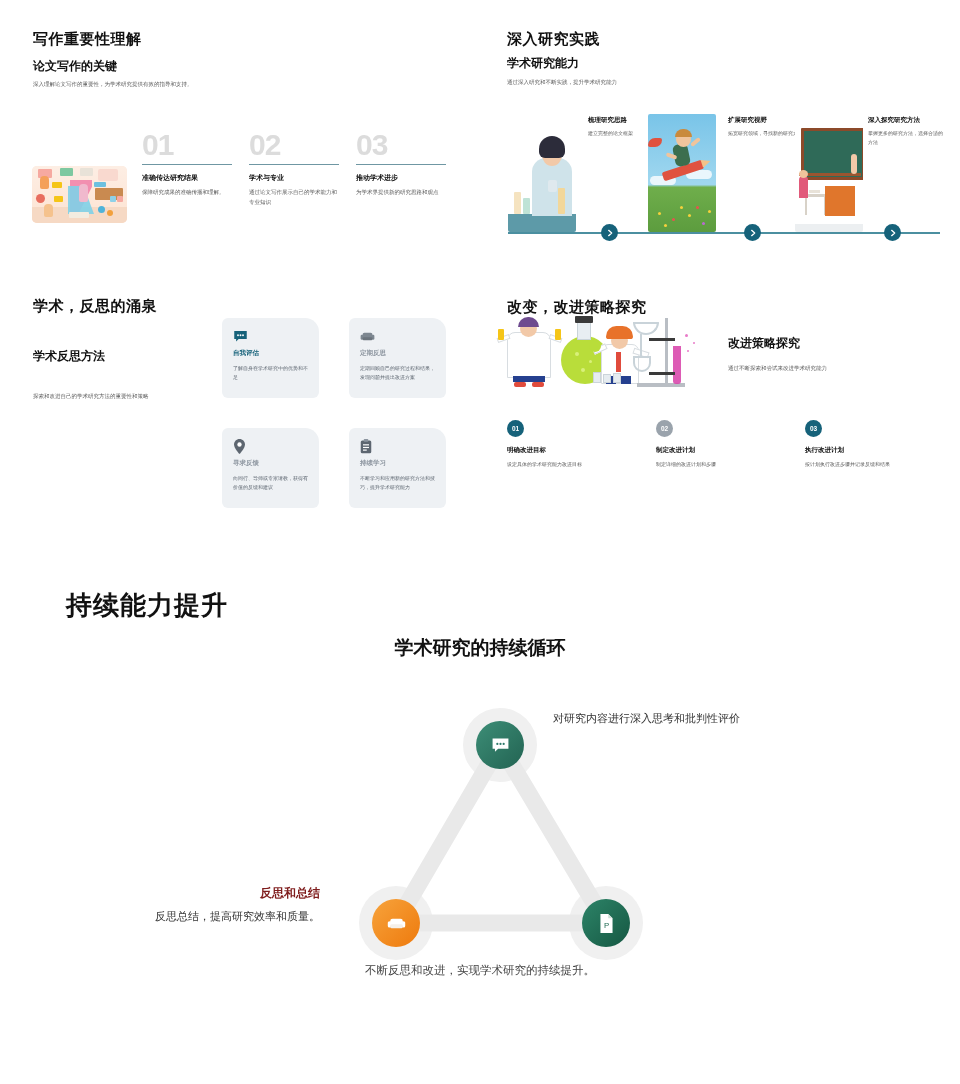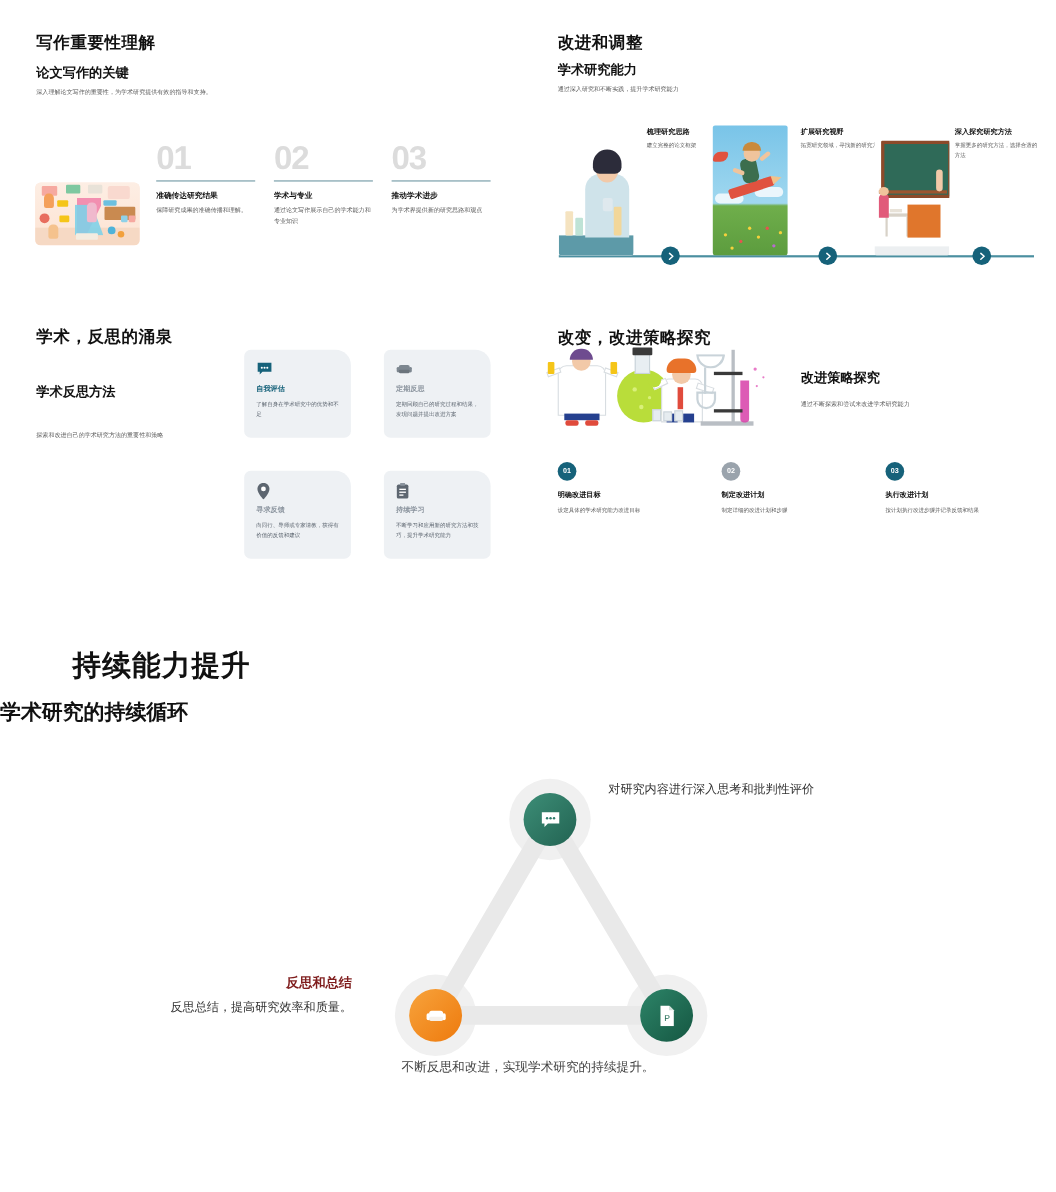--- a/index.html
+++ b/index.html
@@ -114,21 +114,21 @@
   .li-cap{position:absolute;left:78px;top:0px;width:18px;height:7px;background:#3a3a3a;border-radius:1px;}
   .li-stand{position:absolute;left:168px;top:2px;width:3px;height:68px;background:#b9bec4;}
   .li-base{position:absolute;left:140px;top:67px;width:48px;height:4px;background:#b9bec4;}
   .li-tube{position:absolute;left:176px;top:30px;width:8px;height:38px;background:#d73ea8;border-radius:0 0 3px 3px;opacity:.85;}
   .li-clamp{position:absolute;background:#3a3a3a;height:3px;}
   .li-coat{position:absolute;background:#ffffff;border:1px solid #d8dde1;box-sizing:border-box;}
   .li-beaker{position:absolute;background:#e6ecf0;border:1px solid #cbd4da;box-sizing:border-box;}
 
   
   #b-title{position:absolute;left:66px;top:588px;font-size:26px;font-weight:bold;color:#111;letter-spacing:1px;}
-  #b-sub{position:absolute;left:0;right:0;top:635px;font-size:19px;font-weight:bold;color:#111;}
+  #b-sub{position:absolute;left:0;right:0;top:635px;text-align:center;font-size:19px;font-weight:bold;color:#111;}
 
   .tri-wrap{position:absolute;left:0;top:690px;width:960px;height:310px;}
   .tri-svg{position:absolute;left:0;top:0;}
   .node{position:absolute;width:48px;height:48px;border-radius:50%;display:flex;align-items:center;justify-content:center;}
   .node .halo{position:absolute;width:74px;height:74px;border-radius:50%;background:#f0f0f0;z-index:-1;}
   .node svg{width:19px;height:19px;}
   .nodelabel{position:absolute;}
   .nodelabel .t{font-size:12px;font-weight:bold;margin-bottom:6px;}
   .nodelabel .d{font-size:11px;line-height:1.55;color:#333;}
   .lbl-green .t{color:#2a7a63;}
@@ -182,21 +182,21 @@
       <div class="d">通过论文写作展示自己的学术能力和专业知识</div>
     </div>
     <div class="numcard" style="left:214px;top:0px;">
       <div class="big">03</div>
       <div class="rule"></div>
       <div class="t">推动学术进步</div>
       <div class="d">为学术界提供新的研究思路和观点</div>
     </div>
   </div>
 
-  <div id="tr-title" class="h-sec">改进和调整</div>
+  <div id="tr-title" class="h-sec">深入研究实践</div>
   <div id="tr-sub" class="h-sub">学术研究能力</div>
   <div id="tr-desc" class="p-tiny">通过深入研究和不断实践，提升学术研究能力</div>
 
   <div class="steprow">
     <div class="stepline"></div>
 
     <div class="stepimg ill1" style="left:8px;top:2px;">
       <div class="bench"></div>
       <div class="coat"></div>
       <div class="head"></div>

